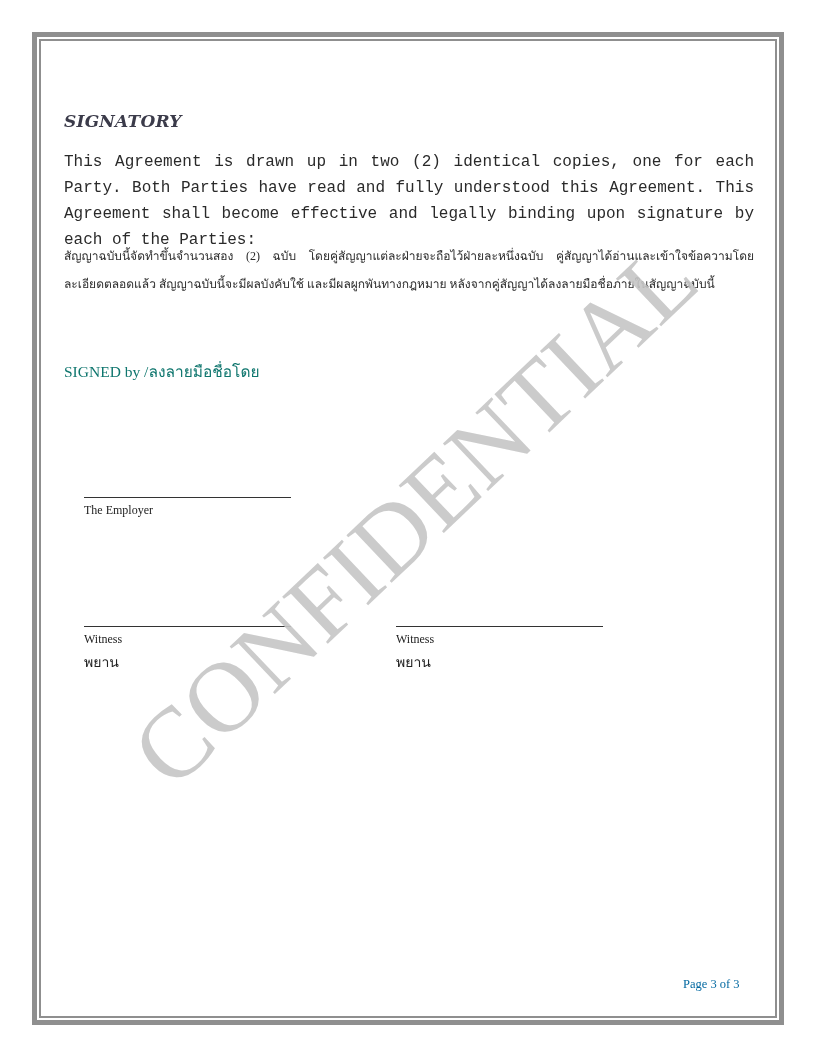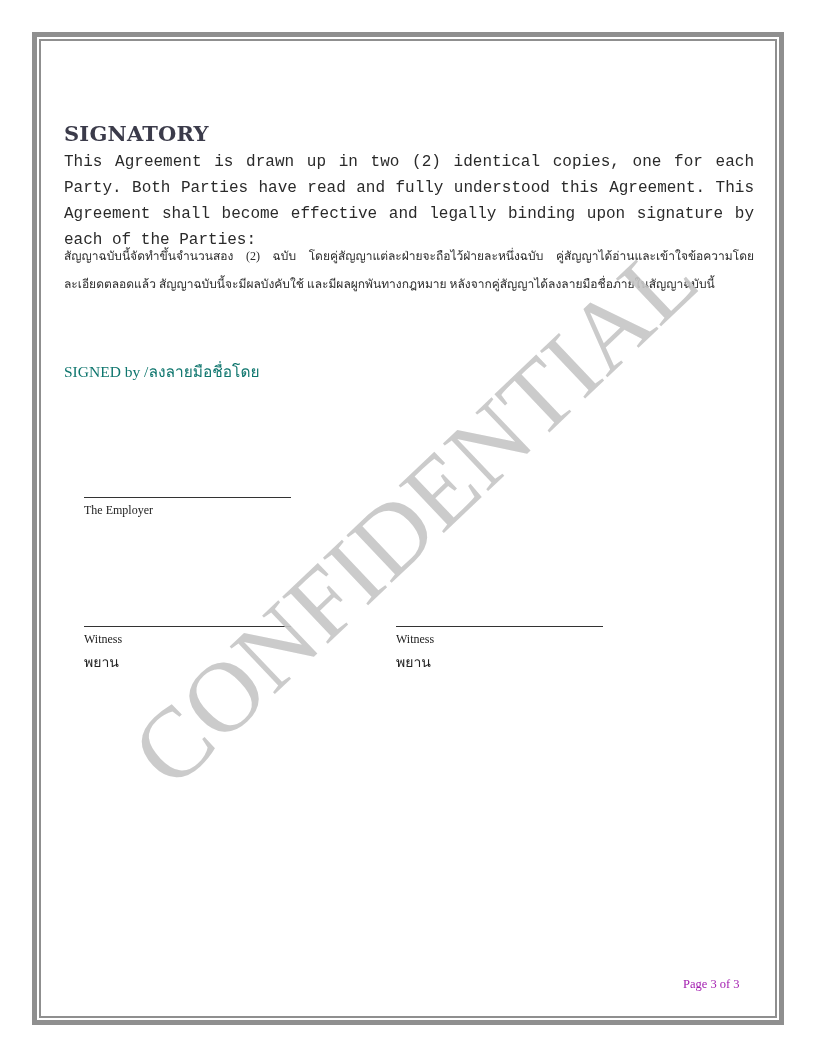--- a/index.html
+++ b/index.html
@@ -6,23 +6,23 @@
     body { width: 816px; height: 1056px; position: relative; overflow: hidden; }
     .page-frame-outer {
       position: absolute; left: 32px; top: 32px; width: 752px; height: 993px;
       box-sizing: border-box; border: 5px solid #8f8f8f; background: #fff;
     }
     .page-frame-inner {
       position: absolute; left: 39px; top: 39px; width: 738px; height: 979px;
       box-sizing: border-box; border: 2px solid #8f8f8f;
     }
     .heading {
-      position: absolute; left: 64px; top: 121px;
-      font-family: "DejaVu Serif", serif; font-weight: bold; font-size: 21px;
-      color: #3b3b4a; letter-spacing: 0.2px;
+      position: absolute; left: 64px; top: 111px;
+      font-family: "DejaVu Serif", serif; font-weight: bold; font-size: 17px;
+      color: #3b3b4a; letter-spacing: 0.2px; font-style: italic;
     }
     .para-en {
       position: absolute; left: 64px; top: 149px; width: 690px;
       font-family: Liberation Mono, monospace; font-size: 16px; line-height: 26px;
       color: #2a2a2a; text-align: justify;
     }
     .para-th {
       position: absolute; left: 64px; top: 242px; width: 690px;
       font-family: "Liberation Serif", "DejaVu Serif", serif; font-size: 12px; line-height: 28px;
       color: #2a2a2a; text-align: justify;
@@ -35,21 +35,21 @@
     .sig-line { height: 0; border-top: 1px solid #333; width: 207px; }
     .sig-title {
       margin-top: 1px;
       font-family: "Liberation Serif", "DejaVu Serif", serif; font-size: 12px; color: #222; line-height: 22px;
     }
     .sig-thai {
       font-family: "Liberation Serif", "DejaVu Serif", serif; font-size: 14px; color: #222; line-height: 26px;
     }
     .page-number {
       position: absolute; left: 683px; top: 977px;
-      font-family: "Liberation Serif", "DejaVu Serif", serif; font-size: 12.5px; color: #a21caf;
+      font-family: "Liberation Serif", "DejaVu Serif", serif; font-size: 12.5px; color: #0369a1;
     }
     .watermark {
       position: absolute; left: 415px; top: 515px;
       transform: translate(-50%, -50%) rotate(-43.6deg);
       font-family: "Liberation Serif", "DejaVu Serif", serif; font-size: 100px;
       color: #c6c6c6; white-space: nowrap; letter-spacing: 0px;
       opacity: 0.9; pointer-events: none; line-height: 1;
     }
     .text-layer { position: absolute; left: 0; top: 0; width: 816px; height: 1056px; }
   </style>

